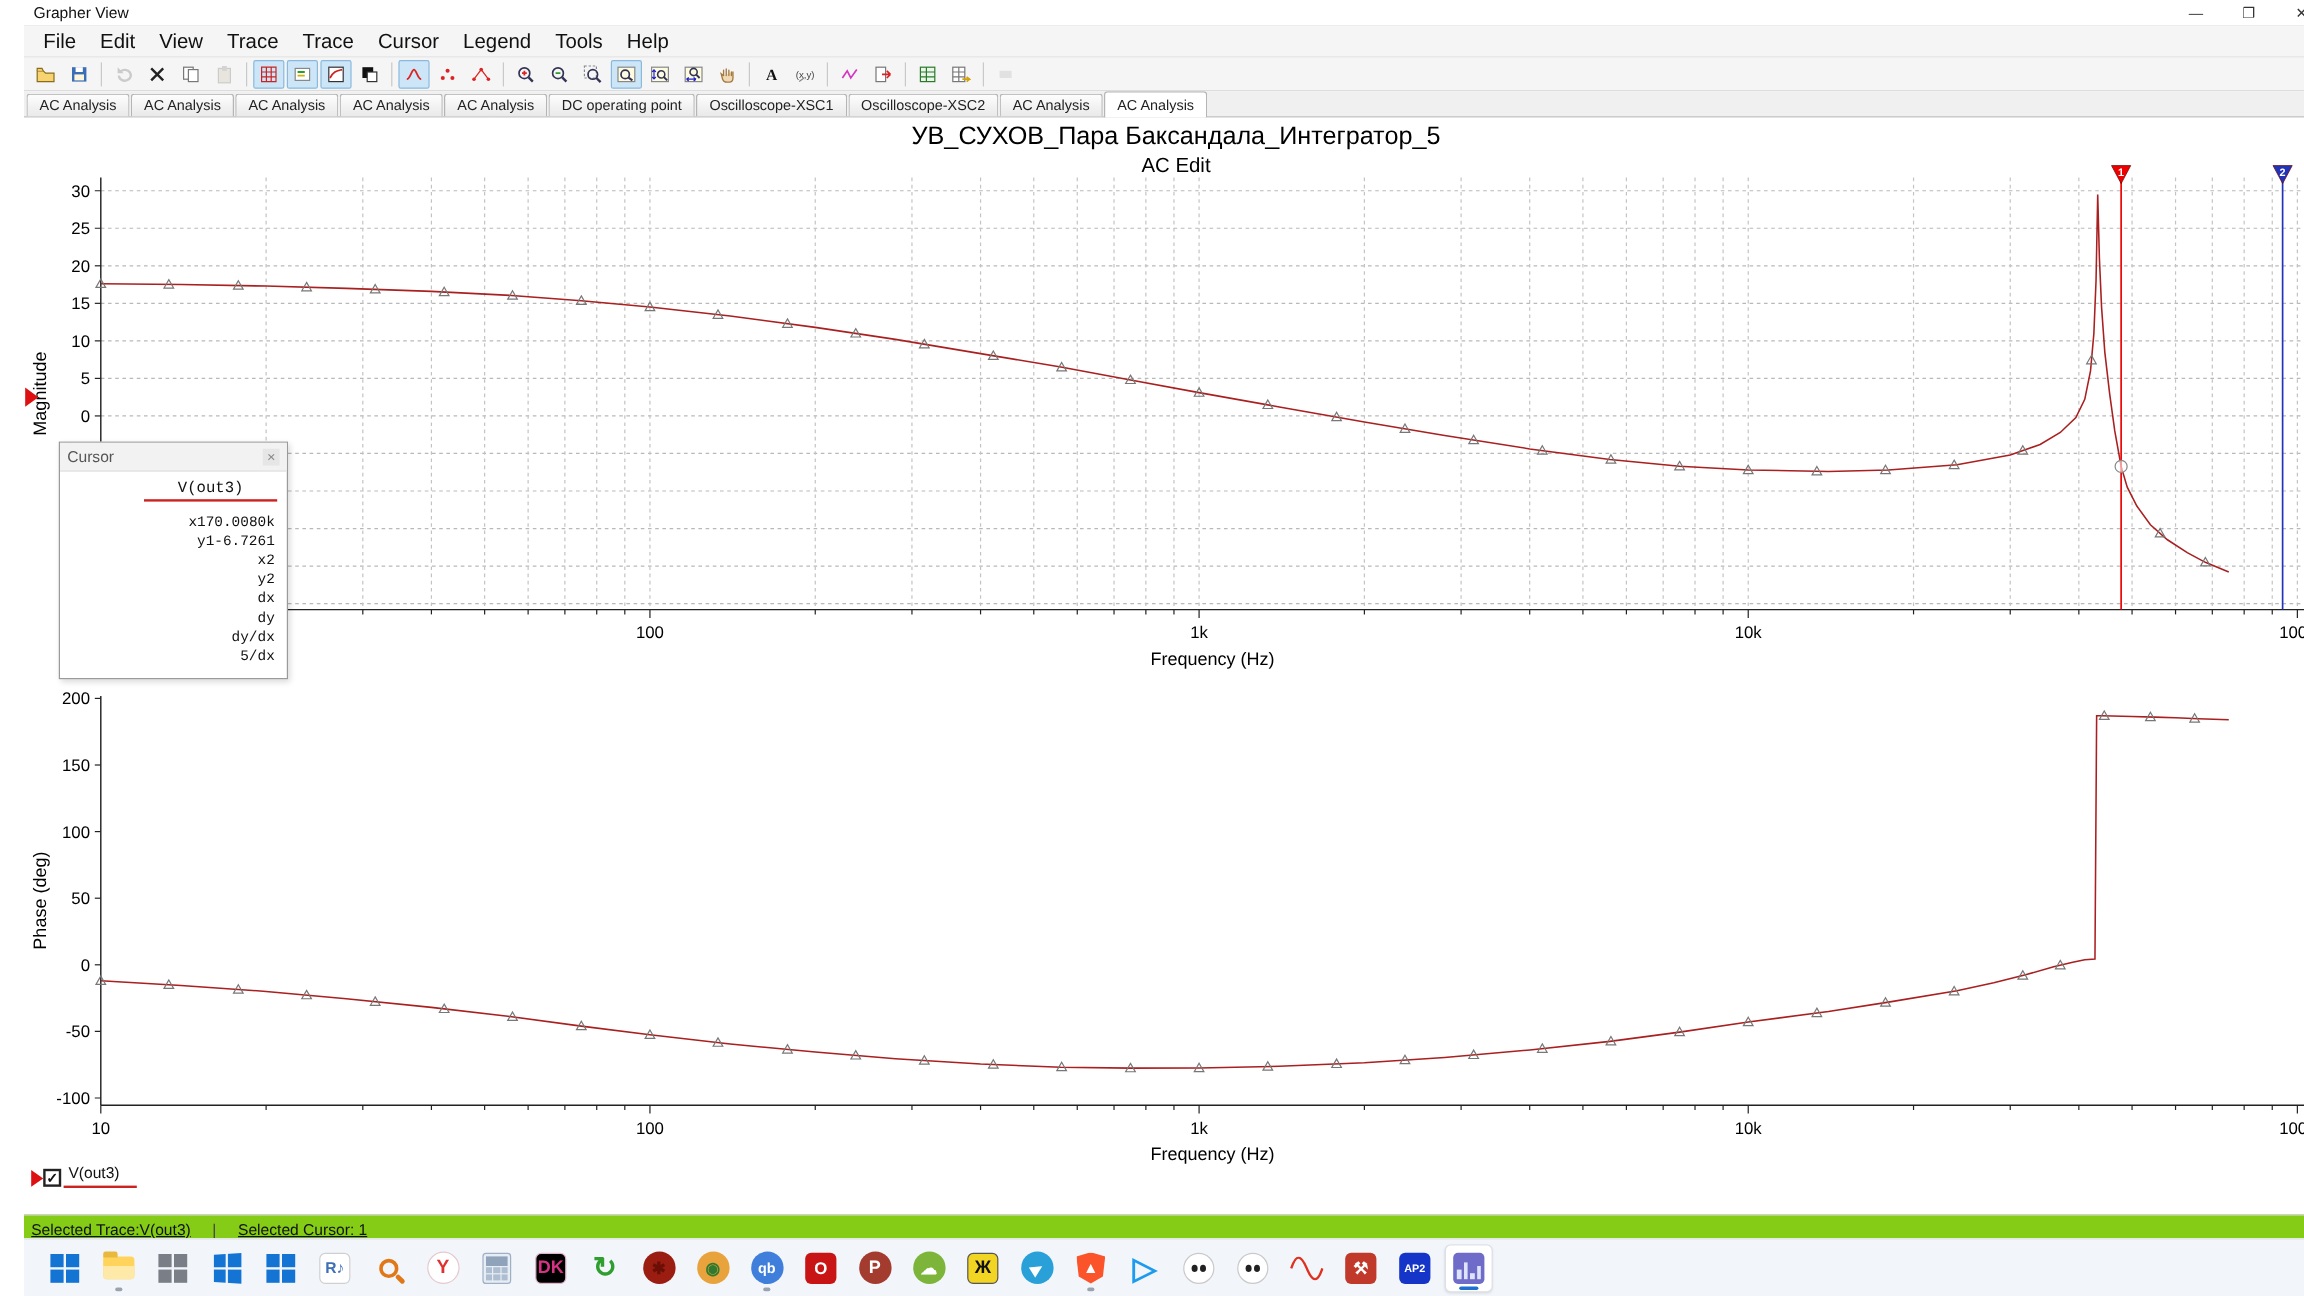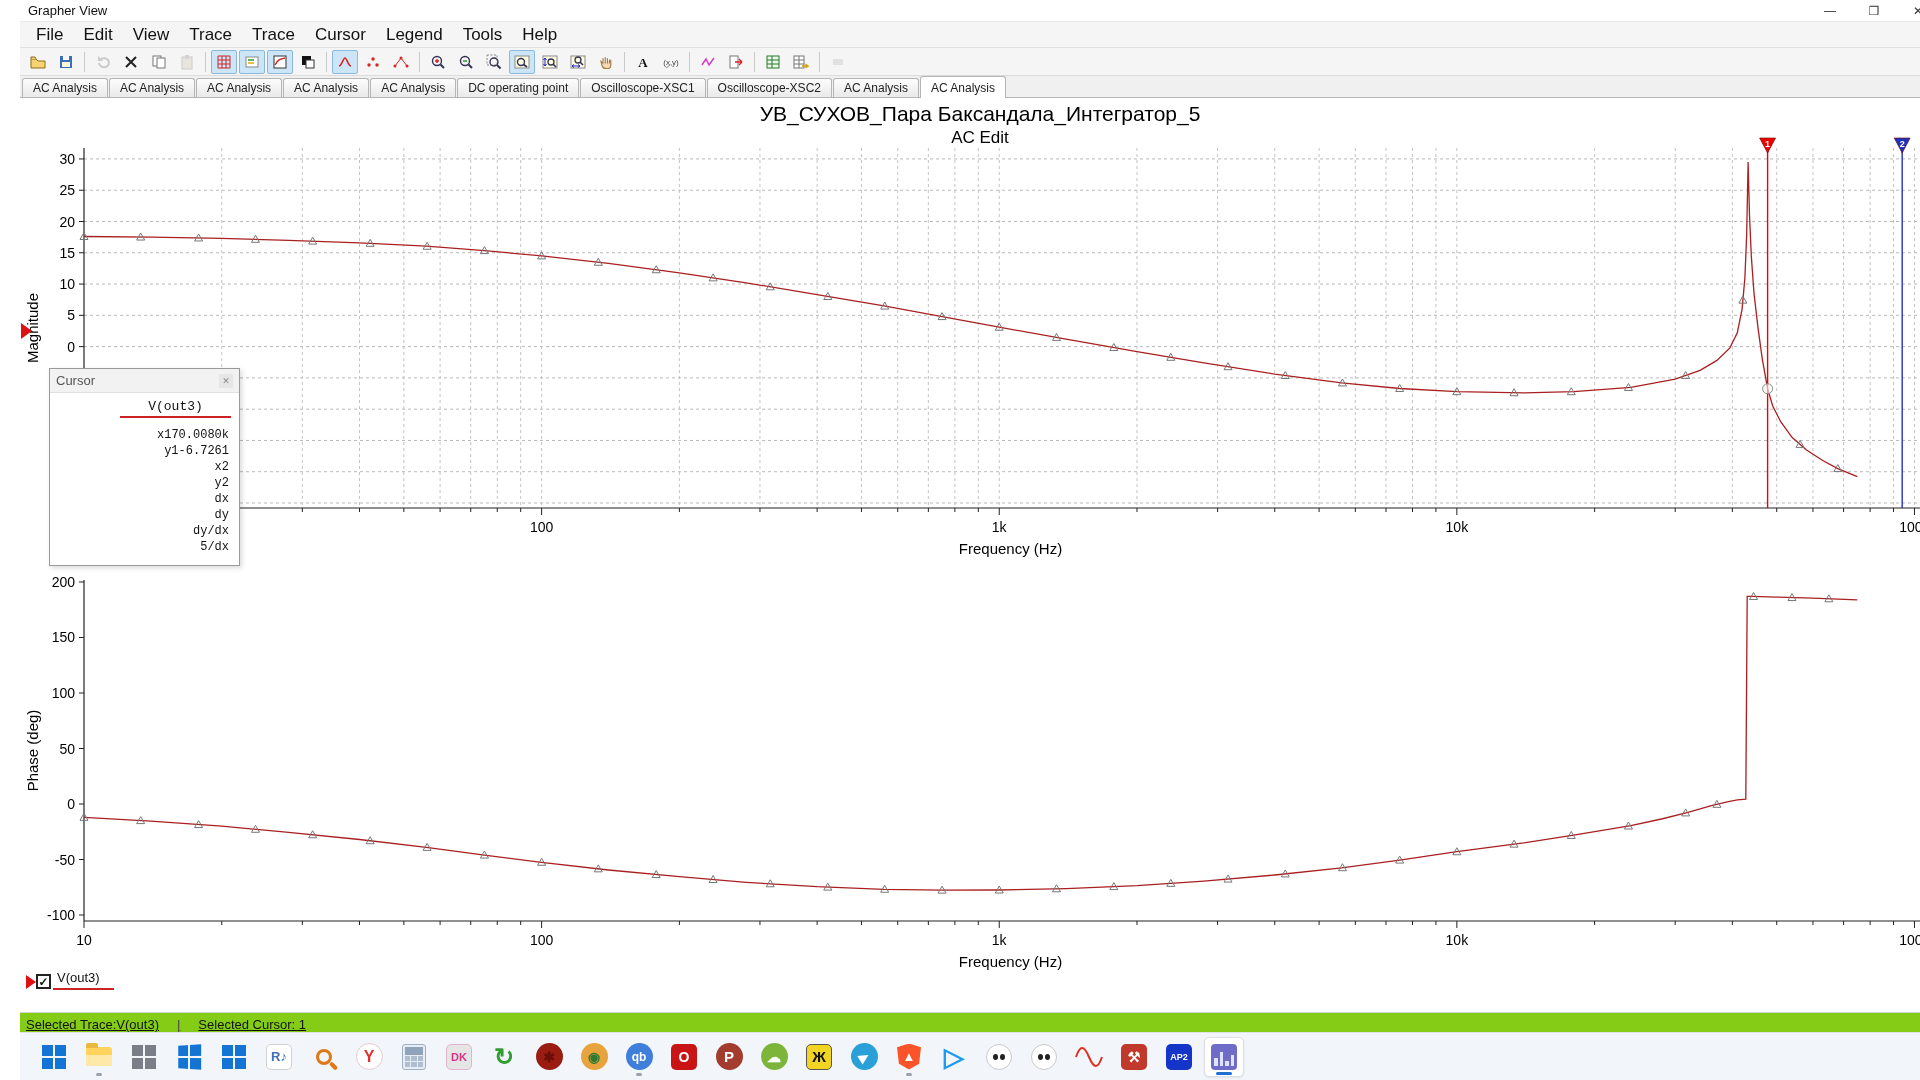--- a/index.html
+++ b/index.html
@@ -715,21 +715,21 @@
             <b class="scr"></b>
             <b></b>
             <b></b>
             <b></b>
             <b></b>
             <b></b>
             <b></b>
           </span>
         </div>
         <div class="tb-item">
-          <span class="tile" style="background:#e5e5e5;color:#d63384;font-size:11px;border:1px solid #e0b5cc;">DK</span>
+          <span class="tile" style="background:#000000;color:#d63384;font-size:15px;border:1px solid #e0b5cc;">DK</span>
         </div>
         <div class="tb-item">
           <span class="glyph" style="color:#2f9e2f;font-size:24px;">↻</span>
         </div>
         <div class="tb-item">
           <span class="disc" style="background:#9b1c10;color:#6b0e06;font-size:14px;">✱</span>
         </div>
         <div class="tb-item">
           <span class="disc" style="background:#e8a33d;color:#2f7a2f;font-size:14px;">◉</span>
         </div>

